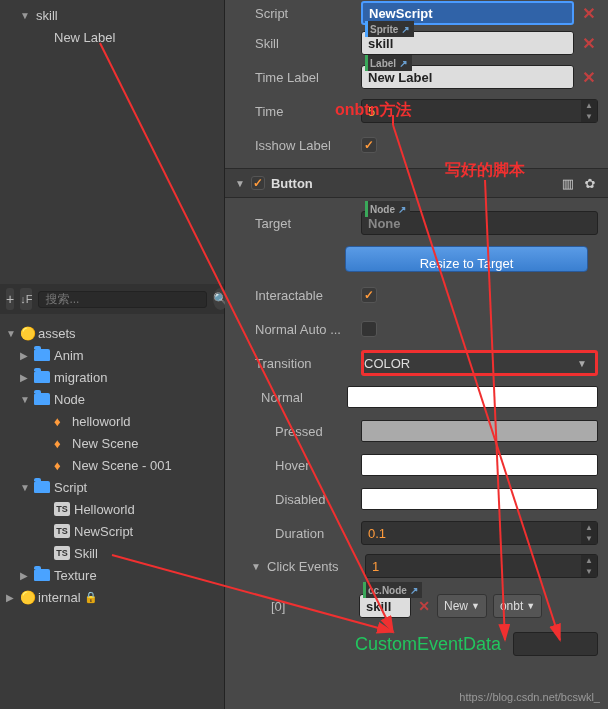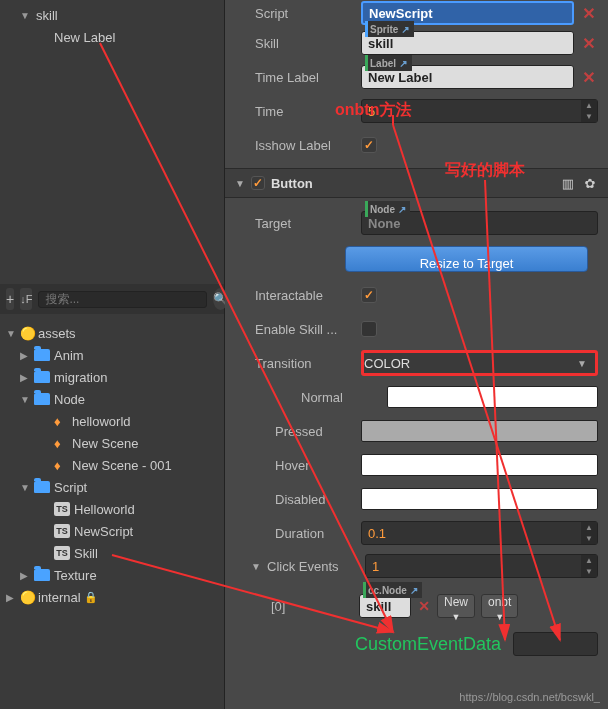--- a/index.html
+++ b/index.html
@@ -63,21 +63,21 @@
   .num-arrows span { flex: 1; font-size: 8px; color: #888; display: flex; align-items: center; justify-content: center; }
 
   .select-box { flex: 1; height: 26px; background: #3a3a3a; border: 1px solid #2a2a2a; border-radius: 3px; color: #ddd; padding: 0 28px 0 10px; display: flex; align-items: center; font-size: 13px; position: relative; }
   .select-box:after { content: "▼"; position: absolute; right: 8px; font-size: 10px; color: #aaa; }
 
   .highlight-box { border: 3px solid #f03030; border-radius: 3px; padding: 0; }
 
   .events-row { display: flex; align-items: center; padding: 4px 10px 4px 26px; gap: 6px; }
   .events-row .arrow { font-size: 10px; color: #aaa; width: 10px; }
   .small-input { height: 24px; background: #333; border: 1px solid #222; border-radius: 3px; color: #ddd; padding: 0 6px; display: flex; align-items: center; font-size: 13px; position: relative; }
-  .mini-select { height: 24px; background: #555; border: 1px solid #333; border-radius: 3px; color: #ddd; padding: 0 6px; display: flex; align-items: center; font-size: 12px; gap: 3px; flex-direction: column; }
+  .mini-select { height: 24px; background: #555; border: 1px solid #333; border-radius: 3px; color: #ddd; padding: 0 6px; display: flex; align-items: center; font-size: 12px; gap: 3px; }
 
   
   svg.overlay { position: absolute; inset: 0; width: 608px; height: 709px; pointer-events: none; }
   .anno-text { fill: #f03030; font-size: 16px; font-weight: bold; font-family: "Microsoft YaHei", sans-serif; }
 
   .watermark { position: absolute; right: 8px; bottom: 6px; color: #999; font-size: 11px; text-align: right;}
 </style>
 </head>
 <body>
 
@@ -242,30 +242,30 @@
 
   <div class="resize-btn">
     <span>Resize to Target</span>
   </div>
 
   <div class="prop-row">
     <div class="prop-label">Interactable</div>
     <div class="checkbox on"></div>
   </div>
   <div class="prop-row">
-    <div class="prop-label">Enable Skill ...</div>
+    <div class="prop-label">Normal Auto ...</div>
     <div class="checkbox"></div>
   </div>
   <div class="prop-row">
     <div class="prop-label">Transition</div>
     <div class="select-box highlight-box" style="border:3px solid #f03030">
       <span>COLOR</span>
     </div>
   </div>
-  <div class="prop-row" style="padding-left:76px">
+  <div class="prop-row" style="padding-left:36px">
     <div class="prop-label" style="width:80px">Normal</div>
     <div class="color-bar"></div>
   </div>
   <div class="prop-row" style="padding-left:50px">
     <div class="prop-label" style="width:80px">Pressed</div>
     <div class="color-bar gray"></div>
   </div>
   <div class="prop-row" style="padding-left:50px">
     <div class="prop-label" style="width:80px">Hover</div>
     <div class="color-bar"></div>

